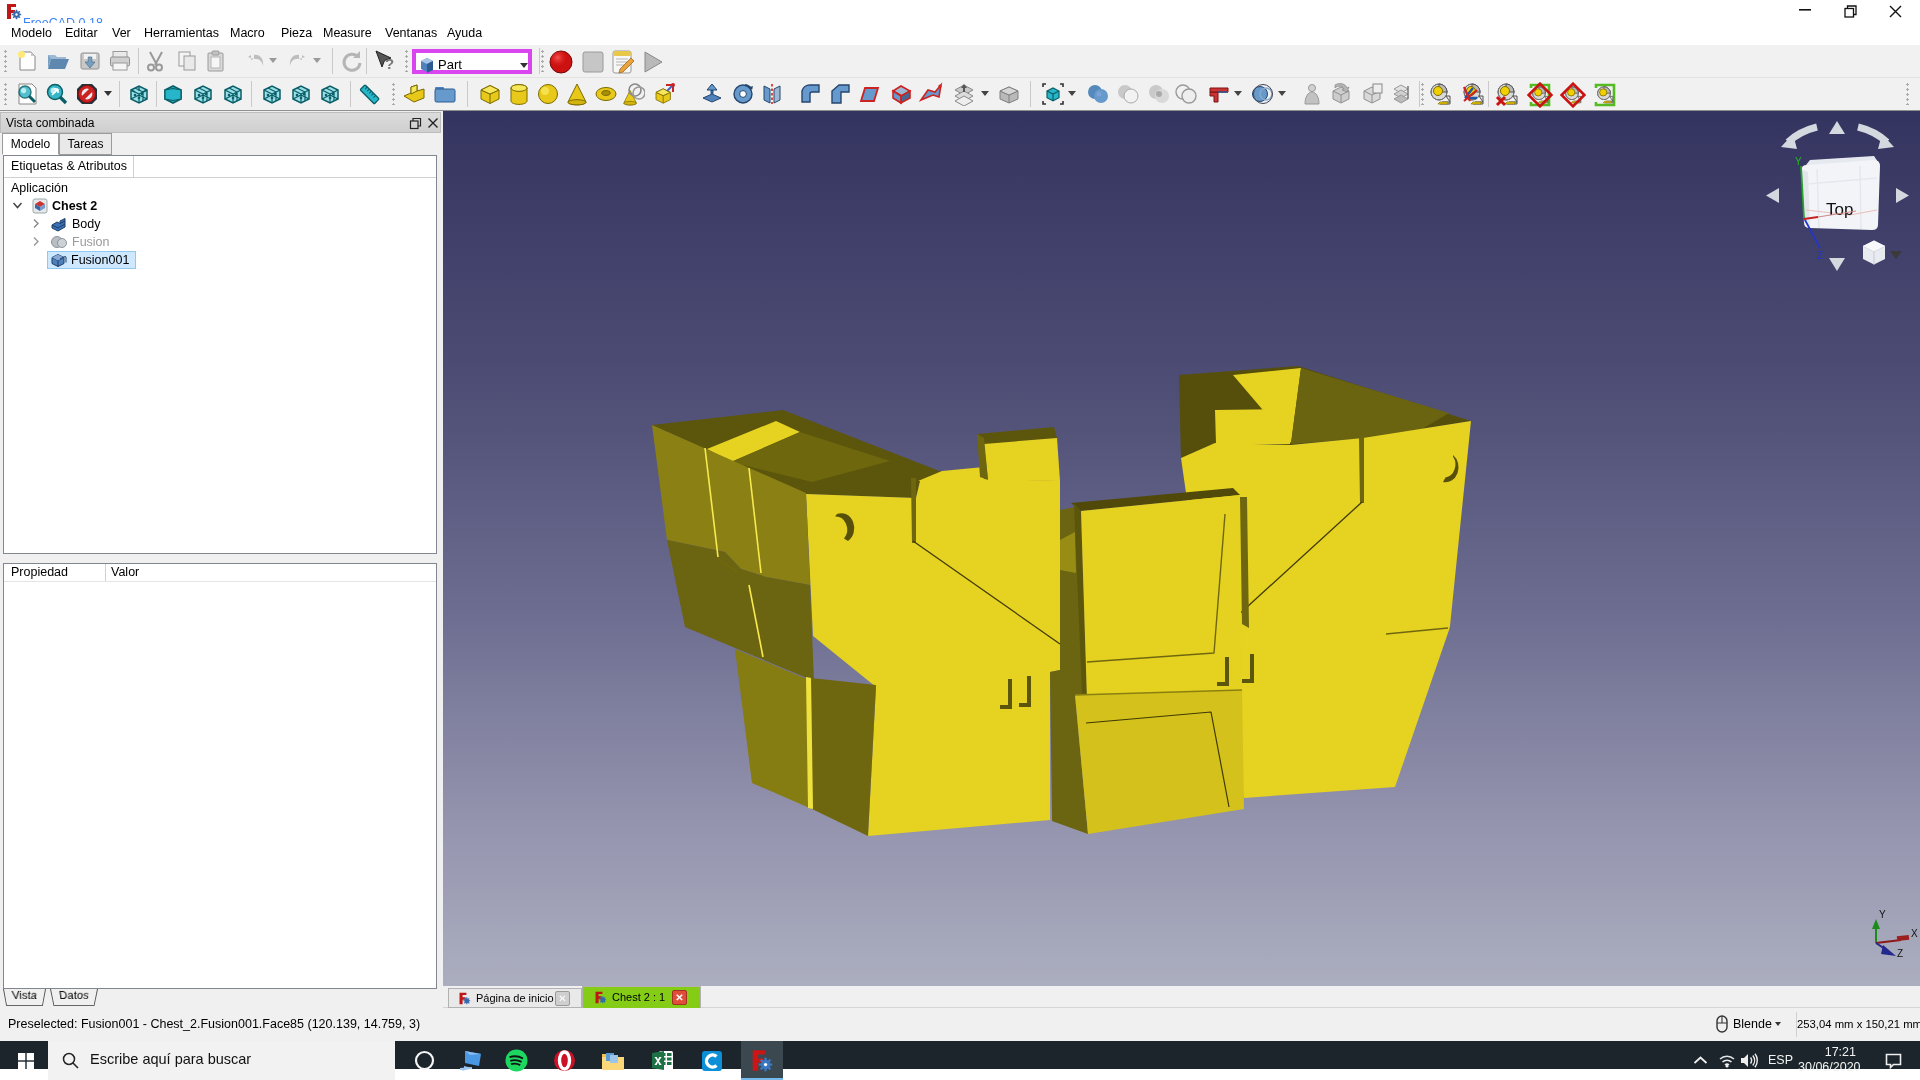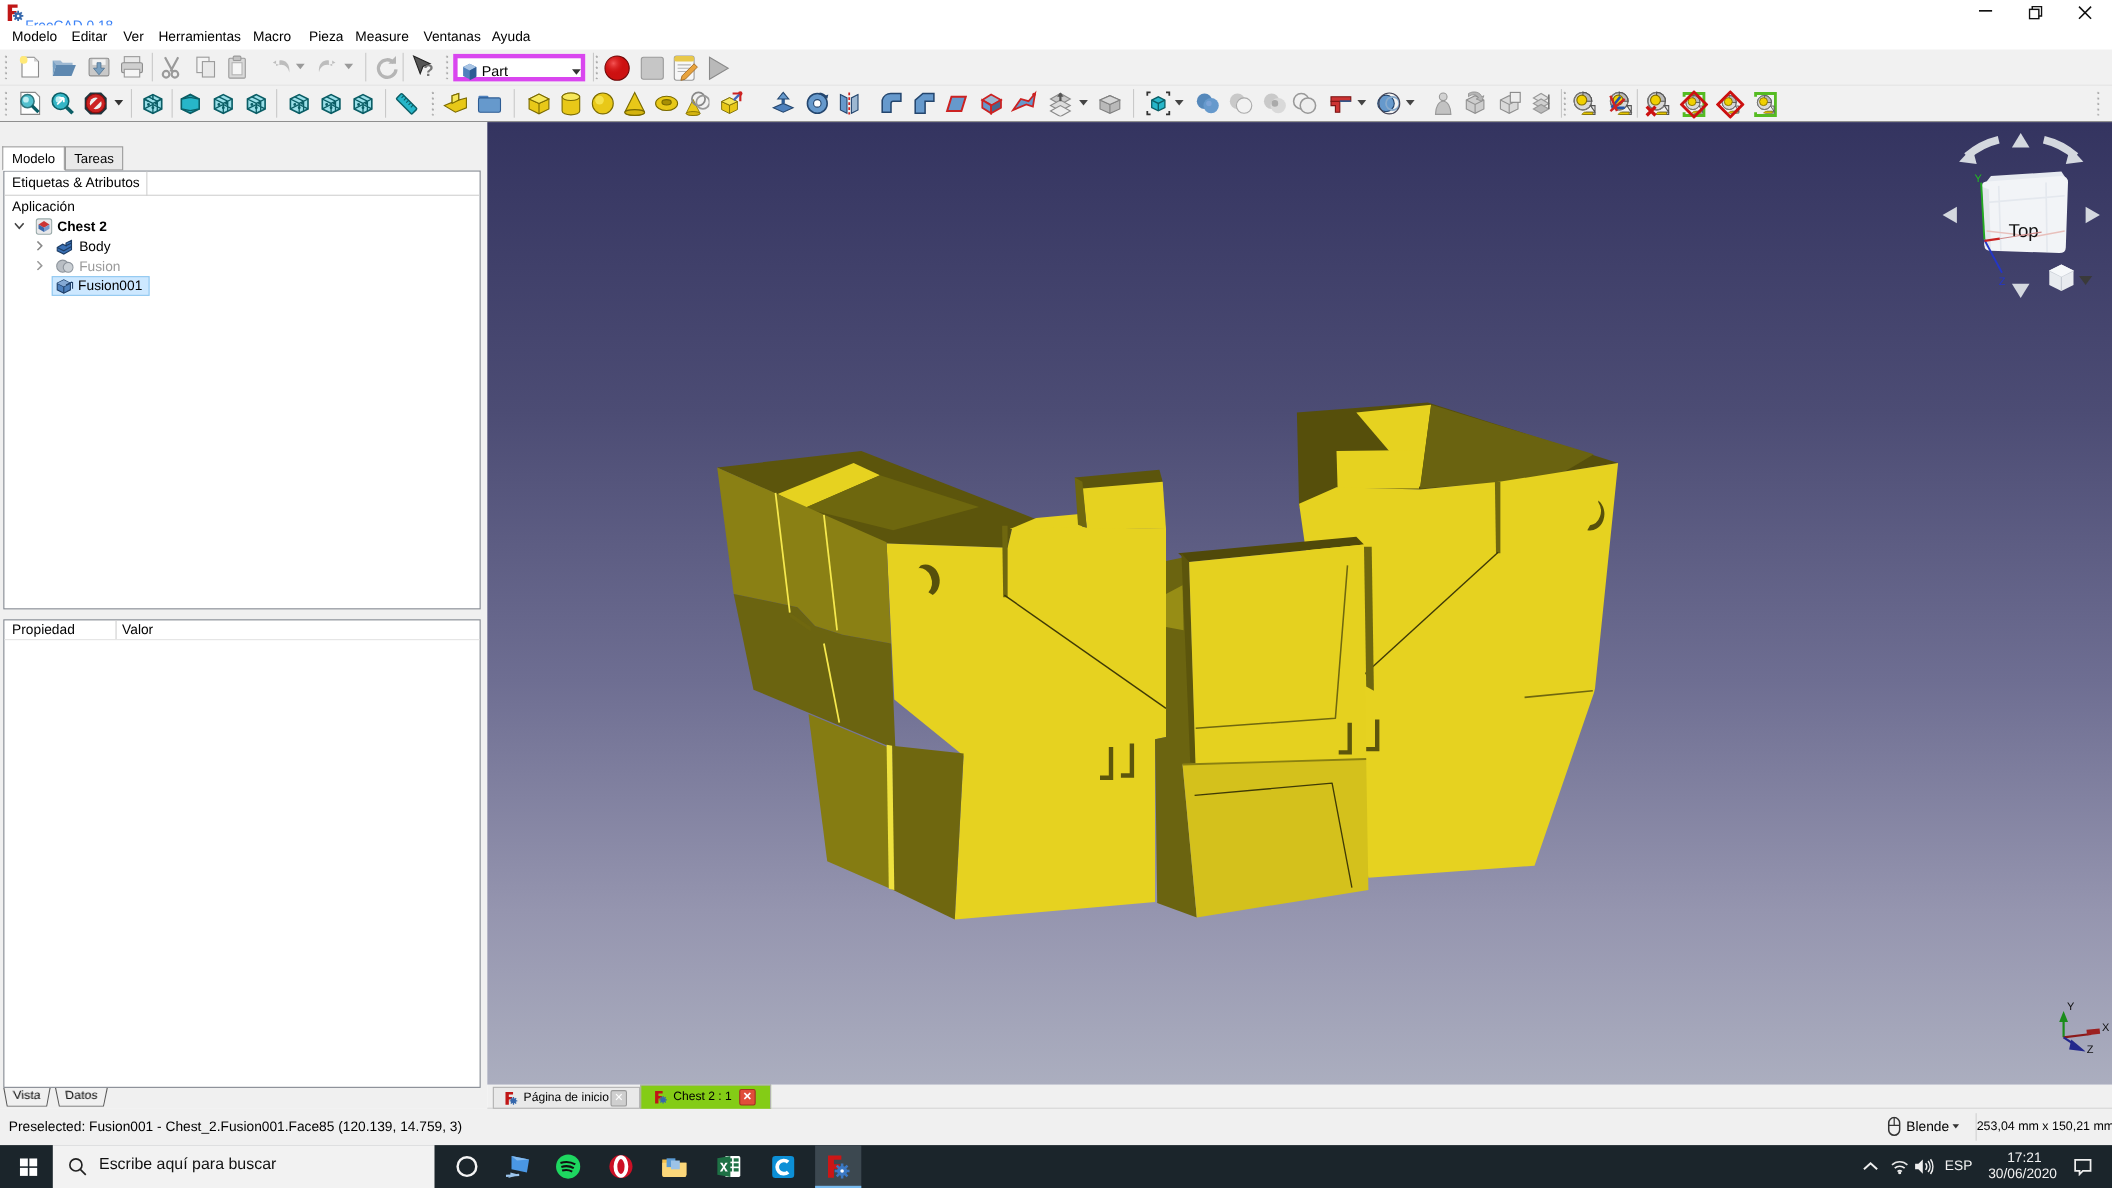--- a/index.html
+++ b/index.html
@@ -25,21 +25,21 @@
 #treehdr i{position:absolute;left:129px;top:0;width:1px;height:22px;background:#d0d0d0}
 .trow{position:absolute;left:0;width:430px;height:18px;font-size:12.5px;white-space:nowrap}
 #proppanel{position:absolute;left:3px;top:452px;width:434px;height:426px;background:#fff;border:1px solid #82878f}
 #prophdr{position:absolute;left:0;top:0;width:432px;height:18px;font-size:12.5px;border-bottom:1px solid #e4e4e4}
 #prophdr i{position:absolute;left:101px;top:0;width:1px;height:100%;background:#d0d0d0}
 .btab{position:absolute;top:878px;height:20px;font-size:12px;color:#000;border:1px solid #555;border-top:none;background:#f0f0f0;transform:perspective(12px) rotateX(-6deg);transform-origin:top}
 #statusbar{left:0;top:1008px;width:1920px;height:33px;background:#f0f0f0;font-size:12.5px}
 #viewport{left:443px;top:111px;width:1477px;height:875px;background:linear-gradient(180deg,#343460 0%,#4c4c74 30%,#6e6e92 58%,#9595af 82%,#abaebf 100%)}
 #mditabs{left:443px;top:986px;width:1477px;height:22px;background:#f0f0f0;border-bottom:1px solid #d5d5d5}
 .mtab{position:absolute;font-size:11px;white-space:nowrap}
-#taskbar{left:0;top:1041px;width:1920px;height:39px;background:#1b252b}
+#taskbar{left:0;top:1041px;width:1920px;height:28px;background:#1b252b}
 </style></head><body>
 <div class="abs" id="titlebar">
  <svg class="abs" style="left:5px;top:3px" width="17" height="17" viewBox="0 0 17 17">
       <path d="M2 1h9v3H6v3h4v3H6v6H2z" fill="#c01616"></path>
       <circle cx="11.5" cy="11.5" r="3.2" fill="#3668ac"></circle>
       <g stroke="#3668ac" stroke-width="1.6">
         <path d="M11.5 6.8v9.4M6.8 11.5h9.4M8.2 8.2l6.6 6.6M14.8 8.2l-6.6 6.6"></path>
       </g>
       <circle cx="11.5" cy="11.5" r="1.2" fill="#fff"></circle>
     </svg>
@@ -432,20 +432,30 @@
         <rect x="5" y="5" width="16" height="16" fill="none" stroke="#cc1111" stroke-width="2.6"></rect>
       </g>
     </svg>
  <svg class="ic2" style="left:1592px" viewBox="0 0 26 26">
       <path d="M4 6V3h18v20H4v-3" fill="none" stroke="#55bb22" stroke-width="2.6"></path>
       <use href="#tape" transform="scale(.8) translate(4 4)"></use>
     </svg>
  <div class="grip" style="left:1906px"></div>
 </div>
 <div class="abs" id="dock">
+ <div id="dockhead">
+      <span>Vista combinada</span>
+  <svg style="position:absolute;left:408px;top:4px" width="13" height="13" viewBox="0 0 13 13" fill="none" stroke="#222" stroke-width="1.2">
+        <path d="M4 4V1.5h7.5V9H9"></path>
+        <rect x="1.5" y="4" width="7.5" height="7.5"></rect>
+      </svg>
+  <svg style="position:absolute;left:426px;top:4px" width="12" height="12" viewBox="0 0 12 12" stroke="#222" stroke-width="1.4">
+        <path d="M1.5 1.5l9 9M10.5 1.5l-9 9"></path>
+      </svg>
+ </div>
  <div class="tabs">
   <div class="tab act" style="left:2px;width:57px;padding-top:3px">Modelo</div>
   <div class="tab" style="left:59px;width:53px;padding-top:3px">Tareas</div>
  </div>
  <div id="treepanel">
   <div id="treehdr">
         <span style="position:absolute;left:7px;top:3px">Etiquetas &amp; Atributos</span>
         <i></i>
       </div>
   <div class="trow" style="top:23px">
@@ -716,17 +726,17 @@
  <svg style="position:absolute;left:1740px;top:12px" width="18" height="15" viewBox="0 0 18 15">
       <path d="M1 5h3l4-4v13l-4-4H1z" fill="#eee"></path>
       <g fill="none" stroke="#eee" stroke-width="1.4">
         <path d="M10.5 4.5a5 5 0 010 6"></path>
         <path d="M12.8 2.5a8 8 0 010 10"></path>
         <path d="M15 0.8a11 11 0 010 13.4"></path>
       </g>
     </svg>
  <span style="position:absolute;left:1768px;top:12px;font-size:12.5px;color:#f2f2f2">ESP</span>
  <span style="position:absolute;left:1812px;top:4px;width:44px;text-align:right;font-size:12.5px;color:#f2f2f2">17:21</span>
- <span style="position:absolute;left:1798px;top:19px;width:72px;text-align:right;font-size:12.5px;color:#f2f2f2">30/06/2020</span>
+ <span style="position:absolute;left:1798px;top:19px;width:72px;text-align:left;font-size:12.5px;color:#f2f2f2">30/06/2020</span>
  <svg style="position:absolute;left:1885px;top:12px" width="17" height="16" viewBox="0 0 17 16">
       <path d="M1.5 1.5h14v10h-7l-3 3v-3h-4z" fill="none" stroke="#eee" stroke-width="1.6"></path>
     </svg>
 </div>
 
 </body></html>

